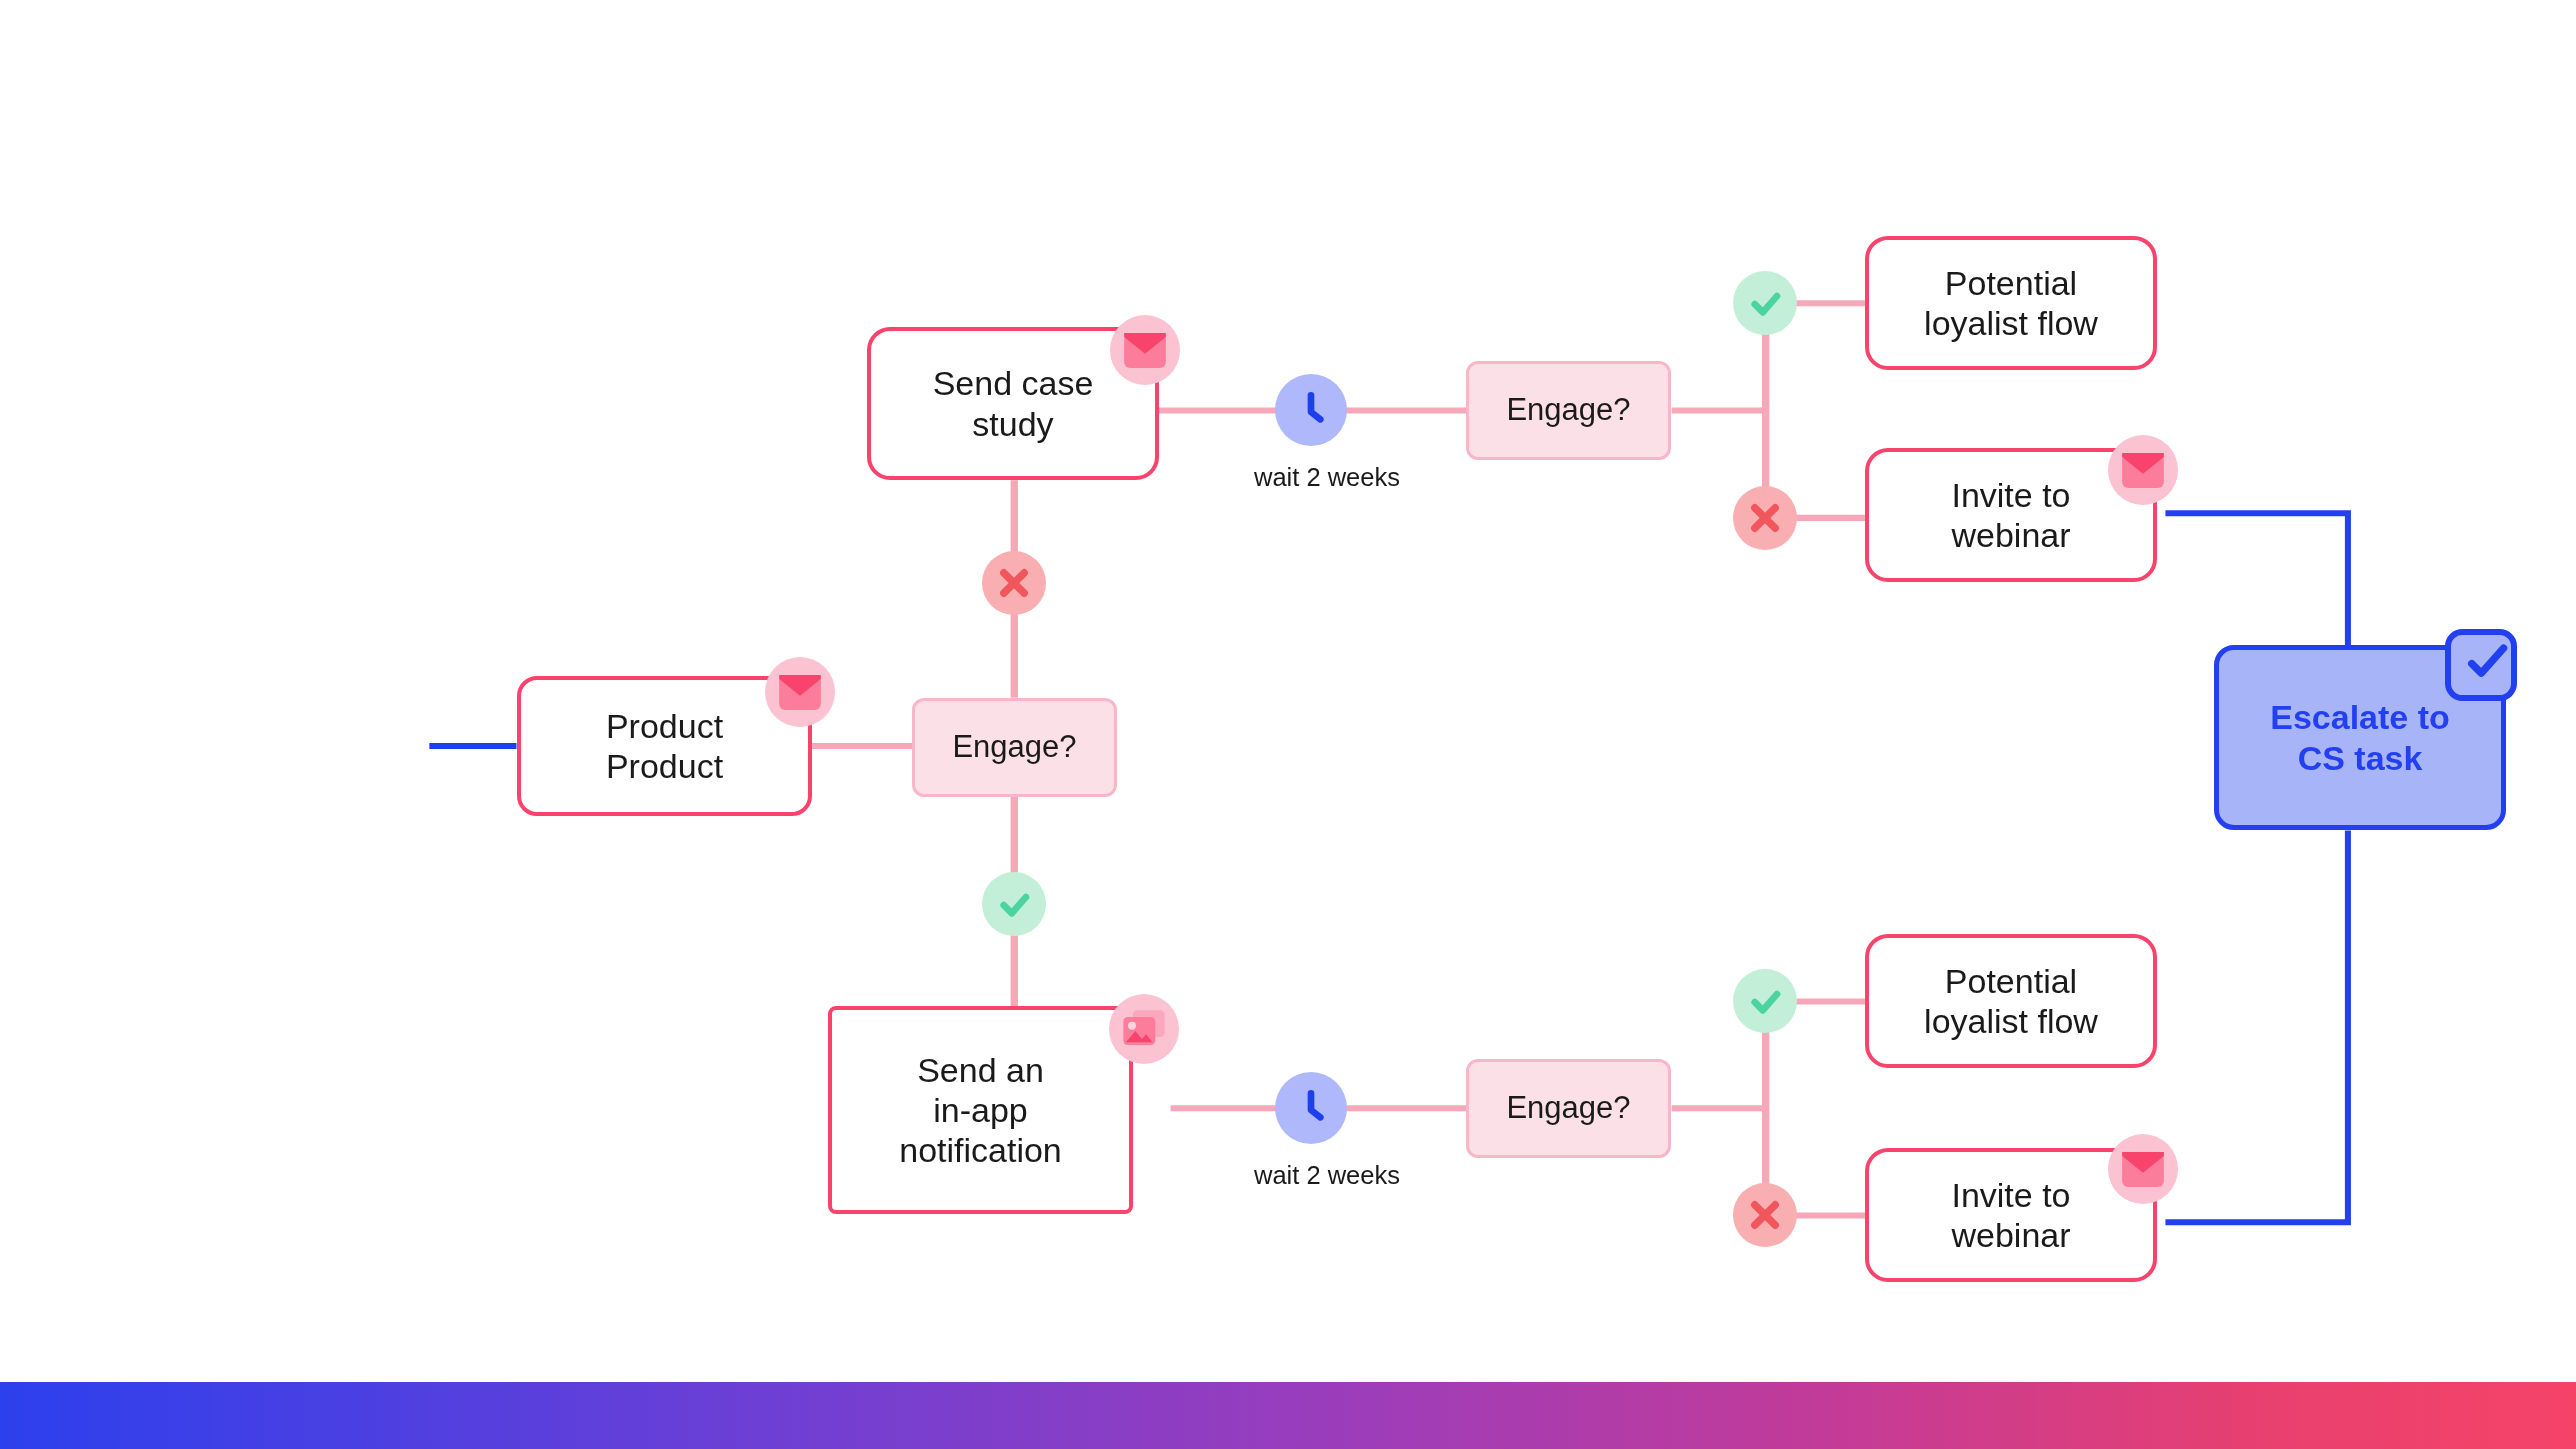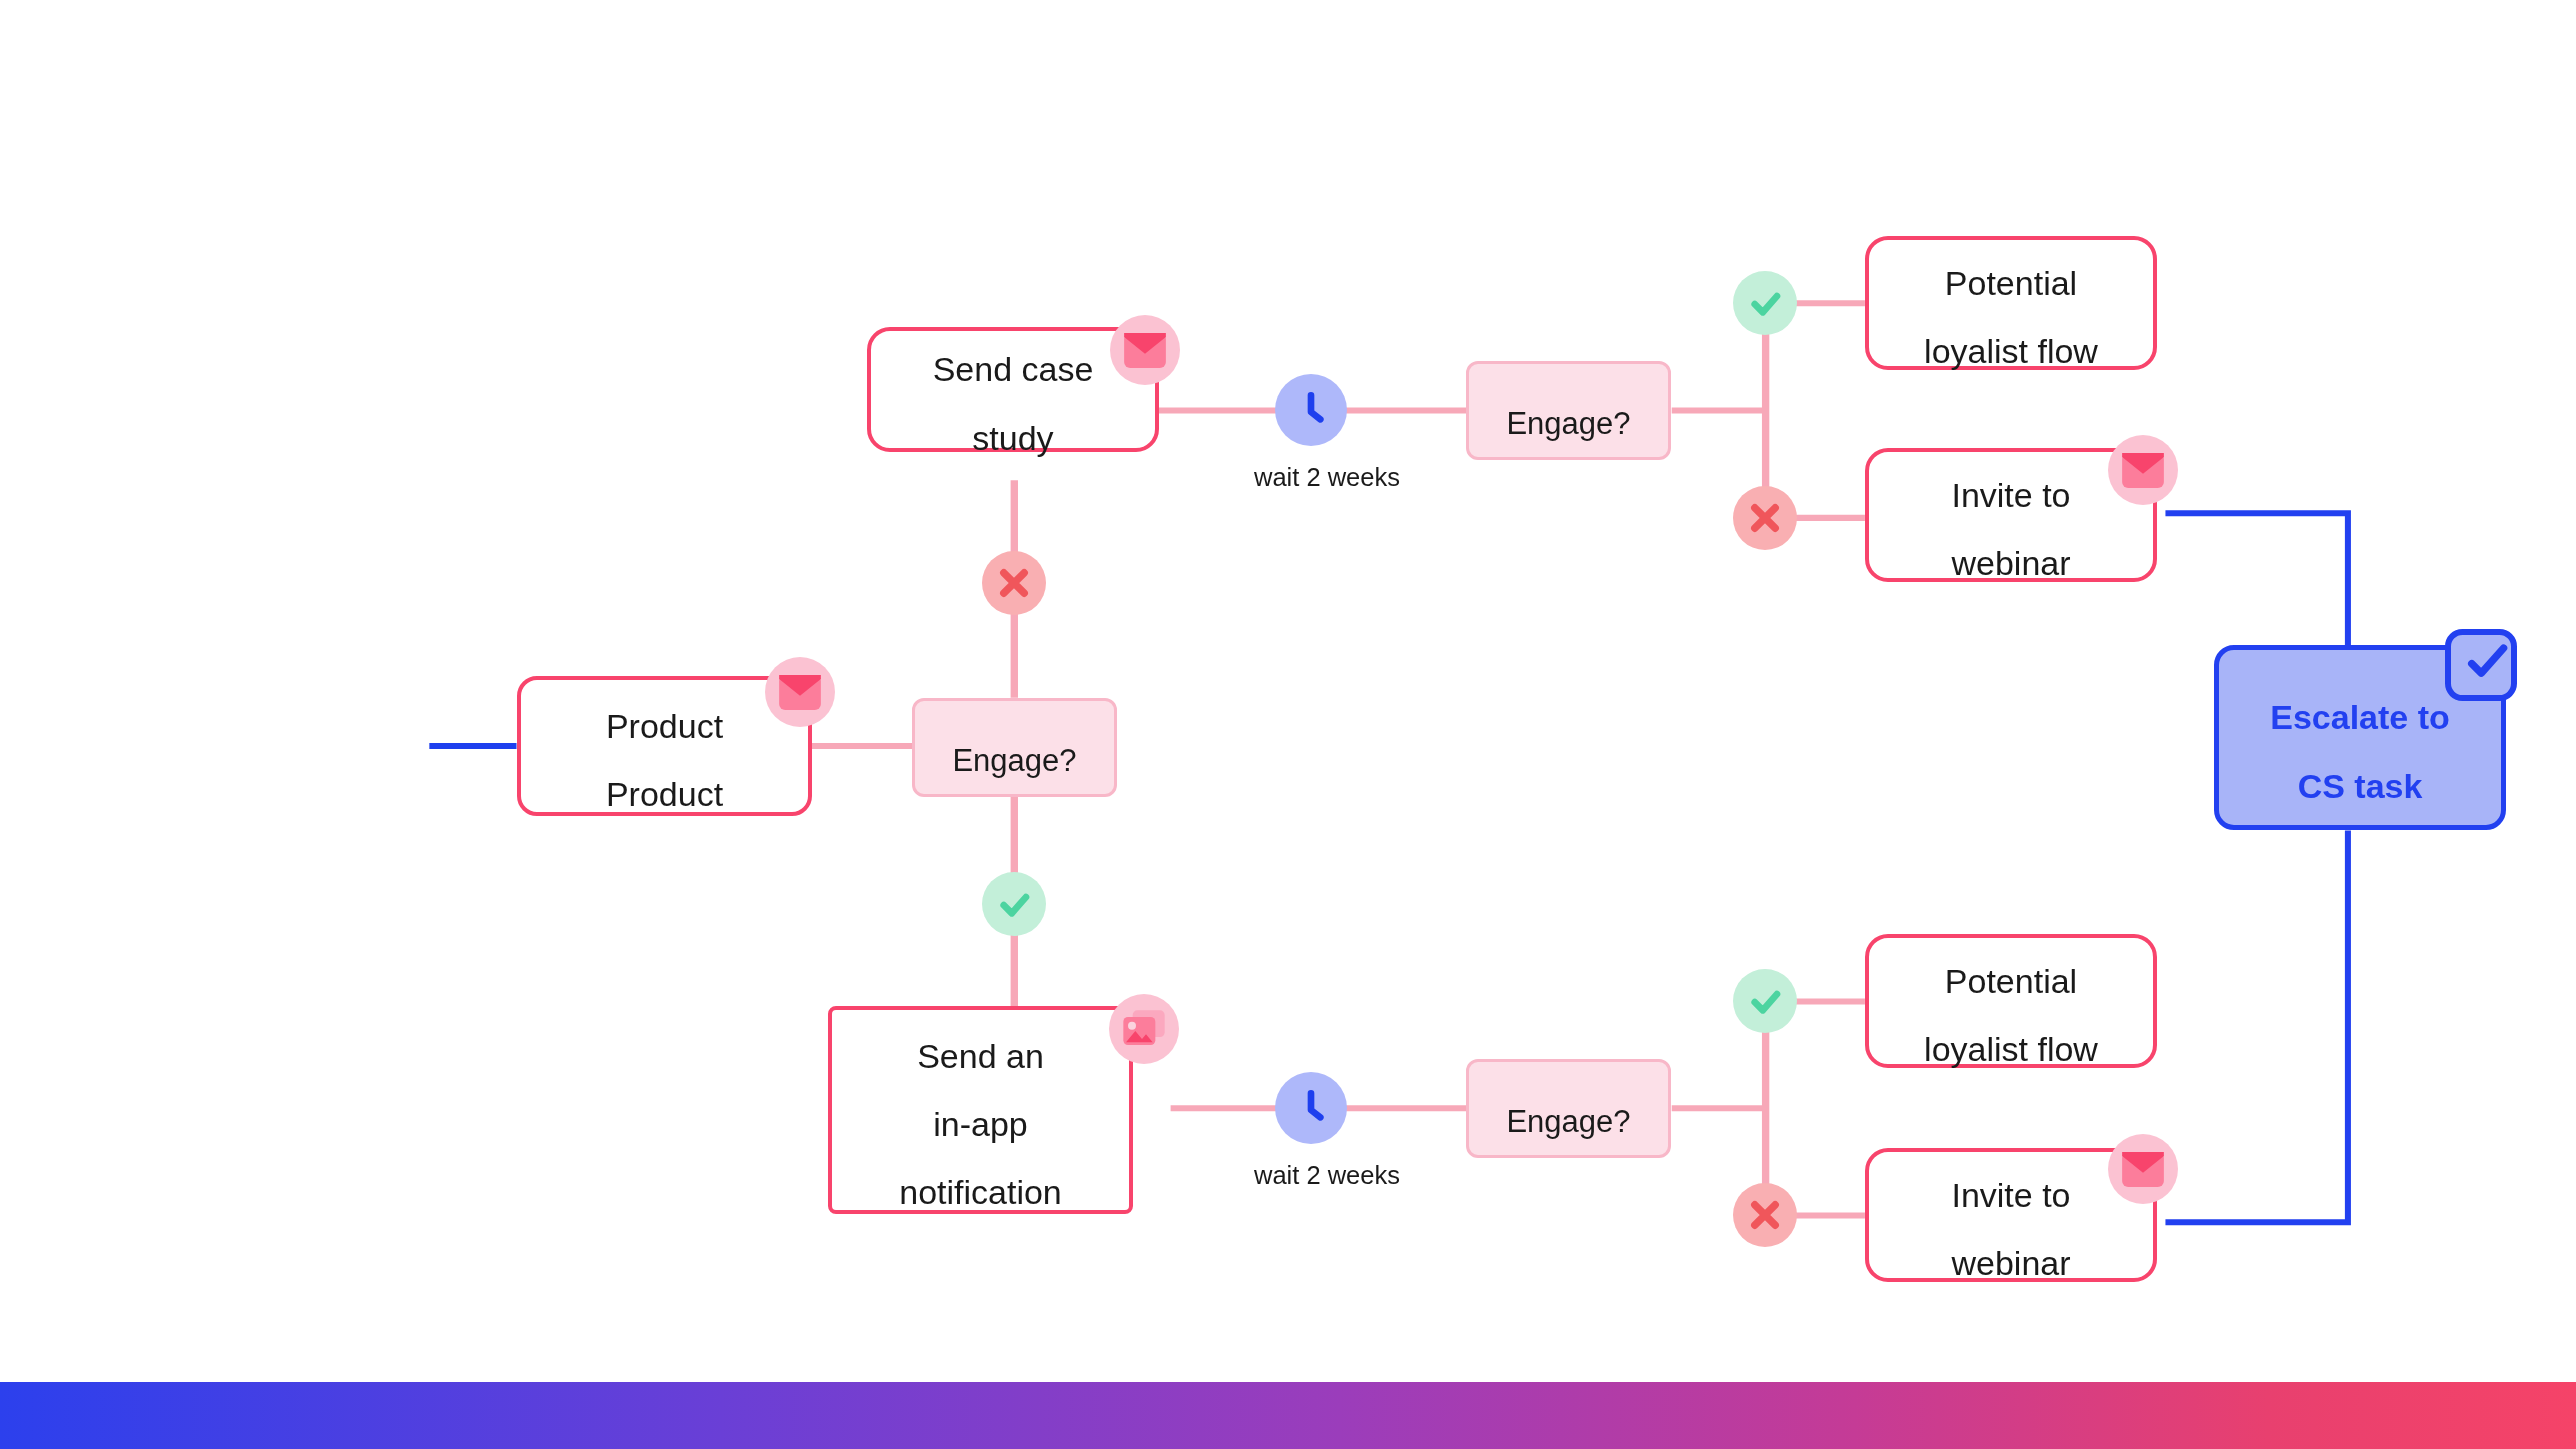--- a/index.html
+++ b/index.html
@@ -15,21 +15,21 @@
 
   
   .node {
     position: absolute;
     display: flex; align-items: center; justify-content: center;
     text-align: center;
     border-radius: 23px;
     background: #ffffff;
     z-index: 5;
   }
-  .node .label { display: block; line-height: 1.18; margin-top: 28px; }
+  .node .label { display: block; line-height: 1.18; }
 
   .node.start {
     border: 4px solid #1E3FEE;
     color: #22324d;
     font-size: 32px;
   }
   .node.start .sub { font-size: 27px; display: block; }
 
   .node.action {
     border: 4px solid #F8446C;
@@ -166,21 +166,21 @@
     <svg width="34" height="34" viewBox="0 0 50 50">
       <path d="M10 10 L40 40 M40 10 L10 40" stroke="#F0565B" stroke-width="11" stroke-linecap="round"></path>
     </svg>
   </div>
   <div class="marker yes" style="left:982px; top:872px;">
     <svg width="35" height="35" viewBox="0 0 52 52">
       <path d="M10 27 L22 39 L43 15" fill="none" stroke="#4CD4A0" stroke-width="10" stroke-linecap="round" stroke-linejoin="round"></path>
     </svg>
   </div>
 
-  <div class="node action" style="left:867px; top:327px; width:292px; height:125px;">
+  <div class="node action" style="left:867px; top:327px; width:292px; height:153px;">
     <div>
       <span class="label">Send case</span>
       <span class="label">study</span>
     </div>
   </div>
   <div class="badge badge-mail" style="left:1110px; top:315px;">
     <svg width="42" height="35" viewBox="0 0 62 52">
       <rect x="0" y="0" width="62" height="52" rx="9" fill="#FC7D9B"></rect>
       <path d="M0 6 L31 31 L62 6 L62 0 L0 0 Z" fill="#F8446C"></path>
     </svg>

